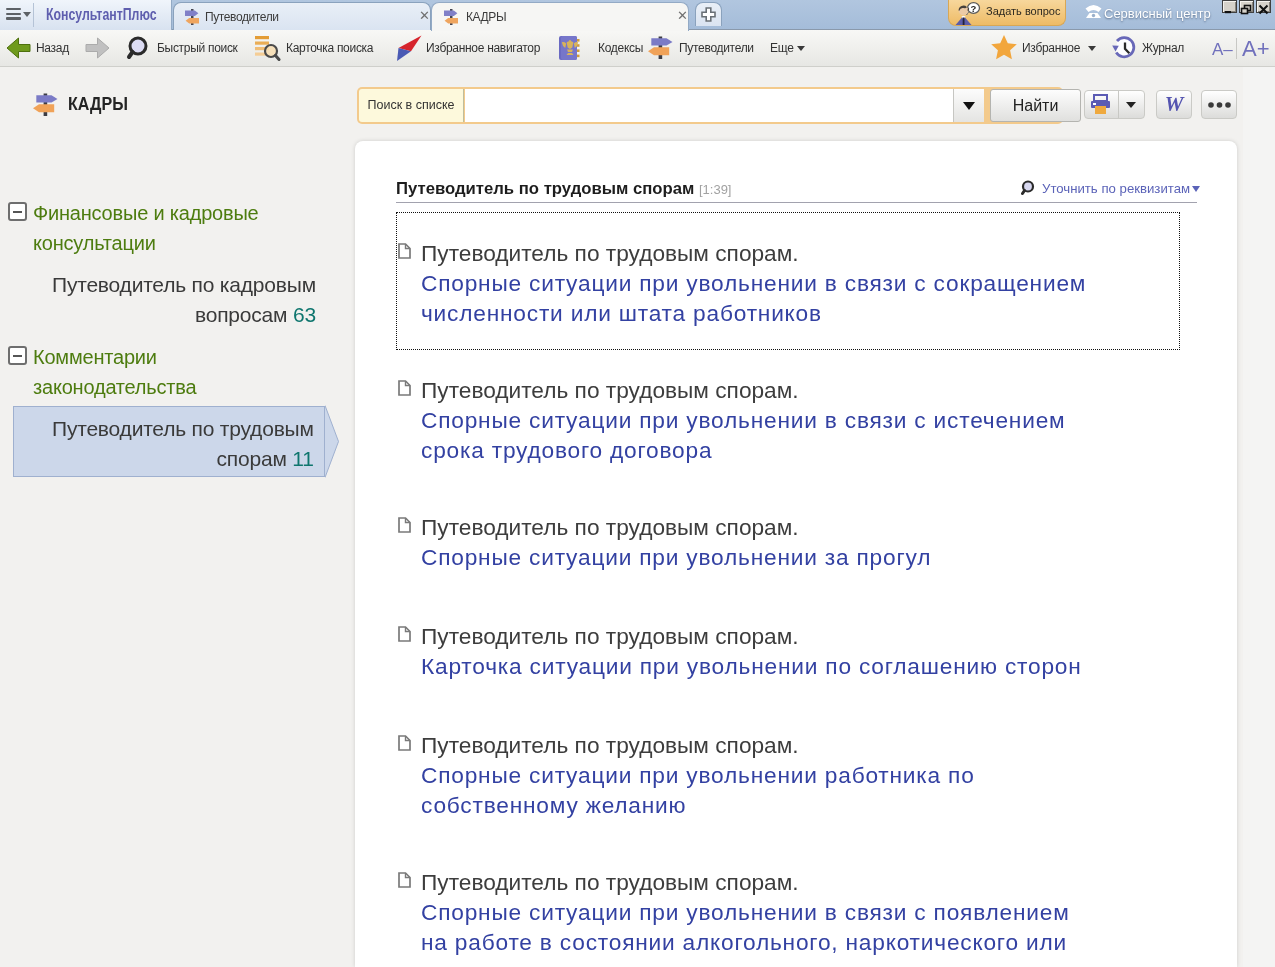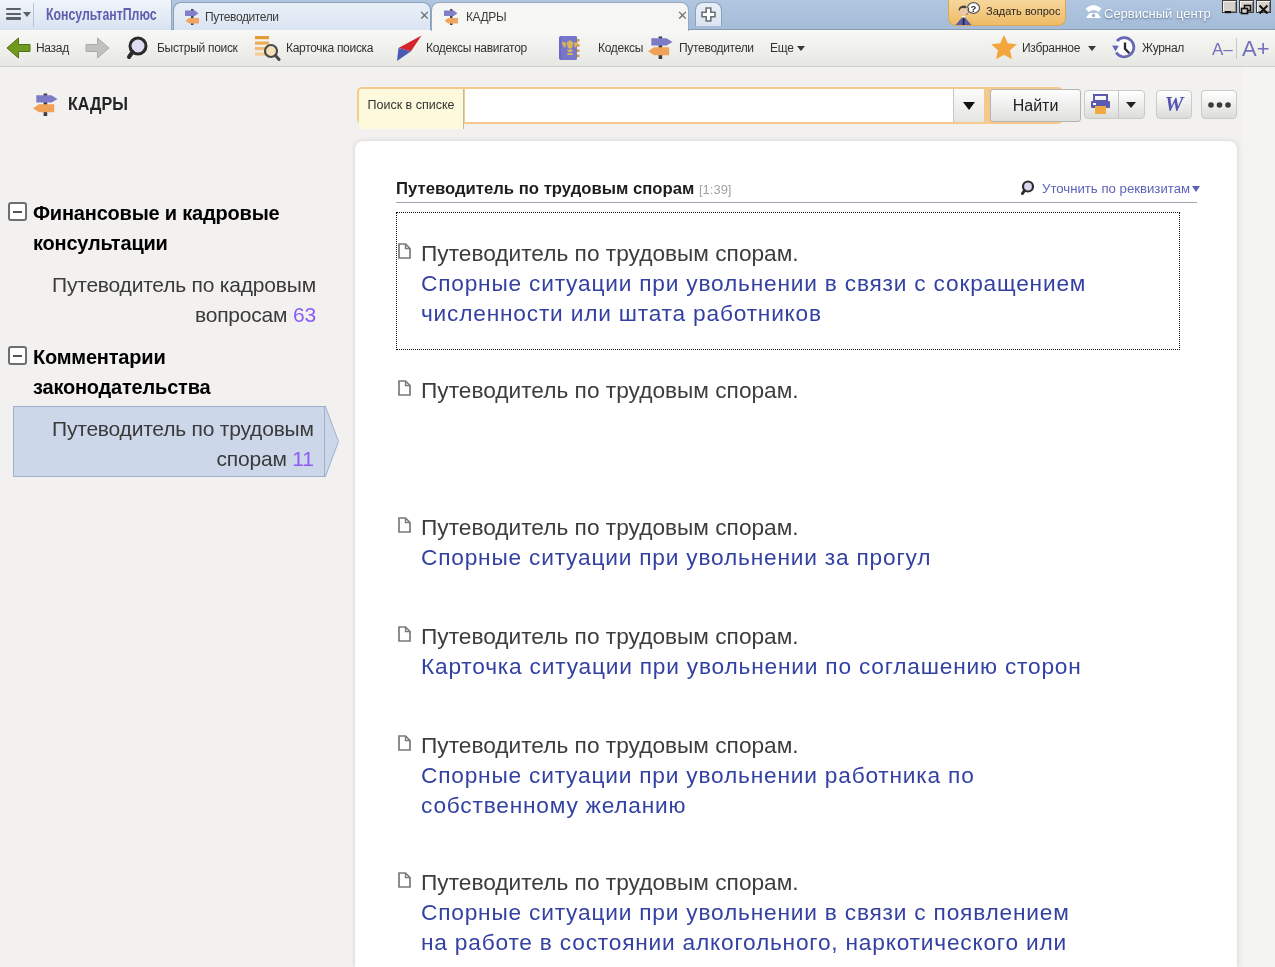--- a/index.html
+++ b/index.html
@@ -43,40 +43,40 @@
 #toolbar { position:absolute; left:0; top:30px; width:1275px; height:37px;
   background:linear-gradient(#f8f8f6,#e7e7e4); border-bottom:1px solid #cfcfcb; }
 .tbtxt { position:absolute; top:41px; font-size:12px; letter-spacing:-0.3px; color:#333; }
 
 
 #kadry { position:absolute; left:68px; top:93px; font-size:19px; font-weight:bold; color:#242424; transform:scaleX(0.845); transform-origin:left center;}
 
 
 #search { position:absolute; left:357px; top:87px; width:706px; height:37px;
   background:#f3ca8c; border-radius:5px; }
-#slabel { position:absolute; left:2px; top:2px; width:105px; height:40px; background:#fdf9dc;
+#slabel { position:absolute; left:2px; top:2px; width:105px; height:33px; background:#fdf9dc;
   border-right:1px solid #bebe9e; border-radius:3px 0 0 3px;
   font-size:12.5px; color:#333; line-height:33px; text-align:center; }
 #sinput { position:absolute; left:108px; top:2px; width:488px; height:33px; background:#fff; }
 #sdrop { position:absolute; left:596px; top:2px; width:31px; height:33px;
   background:linear-gradient(#fcfcfc,#e4e4e2); border-left:1px solid #c6c6c2; }
 #sdrop:after { content:""; position:absolute; left:9px; top:13px; border:6.5px solid transparent; border-top:8px solid #111; }
 #findbtn { position:absolute; left:633px; top:2px; width:91px; height:33px;
   background:linear-gradient(#fdfdfd,#e0e0de); border:1px solid #b4b4b0; border-radius:3px;
   font-size:16px; color:#222; text-align:center; line-height:31px; }
 .iconbtn { position:absolute; top:90px; height:29px; background:linear-gradient(#ffffff,#dcdcda);
   border:1px solid #cacac6; border-radius:4px; }
 
 
 .minusbox { position:absolute; left:8px; width:19px; height:19px; background:#fff;
   border:2px solid #6e6e6e; border-radius:3px; }
 .minusbox:after { content:""; position:absolute; left:3px; top:6.5px; width:9px; height:2px; background:#555; }
-.treebold { position:absolute; left:33px; font-size:20px; font-weight:bold; color:#000000; line-height:30px; letter-spacing:-0.2px;}
+.treebold { position:absolute; left:33px; font-size:20px; font-weight:normal; color:#4d7c0f; line-height:30px; letter-spacing:-0.2px;}
 .treereg  { position:absolute; left:52px; font-size:21px; color:#3a3a3a; line-height:30px; letter-spacing:-0.2px;text-align:right;}
-.cnt { color:#8b5cf6; }
+.cnt { color:#0f766e; }
 #selitem { position:absolute; left:13px; top:406px; width:312px; height:71px;
   background:#ccd7ea; border:1px solid #9fb0cf; }
 
 
 #panel { position:absolute; left:355px; top:141px; width:882px; height:826px;
   background:#fff; border-radius:8px 8px 0 0;
   box-shadow:0 0 4px rgba(0,0,0,0.15); }
 #rightstrip { position:absolute; left:1243px; top:67px; width:32px; height:900px; background:#f4f4f3; }
 
 #listhead { position:absolute; left:396px; top:179px; font-size:16.7px; font-weight:bold; color:#1d1d1d; }
@@ -178,21 +178,21 @@
     <rect x="0" y="11" width="14" height="3.2" fill="#f0bd75"></rect>
     <rect x="0" y="16.5" width="11" height="3.2" fill="#f5cd95"></rect>
     <circle cx="16" cy="15" r="6" fill="#f7ddb2" fill-opacity="0.85" stroke="#4a4a4a" stroke-width="2.2"></circle>
     <path d="M20.5 19.5 l3.5 4" stroke="#4a4a4a" stroke-width="3" stroke-linecap="round"></path>
   </svg>
 <span class="tbtxt" style="left:286px">Карточка поиска</span>
 <svg class="ico" style="left:395px;top:35px" width="28" height="27">
     <path d="M26.5 0.5 L3.5 13 L16 16.2 Z" fill="#d6242c"></path>
     <path d="M2 26 L3.5 13 L16 16.2 Z" fill="#4a5ab4"></path>
   </svg>
-<span class="tbtxt" style="left:426px">Кодексы навигатор</span>
+<span class="tbtxt" style="left:426px">Избранное навигатор</span>
 <svg class="ico" style="left:558px;top:36px" width="24" height="24">
     <rect x="1" y="0" width="18" height="24" rx="2" fill="#6a6ac2"></rect>
     <rect x="3" y="0" width="16" height="24" rx="2" fill="#7676ca"></rect>
     <rect x="19" y="1.5" width="2.5" height="21" fill="#f2f2f2"></rect>
     <rect x="19" y="3" width="2.5" height="2.6" fill="#cf9c3a"></rect>
     <rect x="19" y="8.2" width="2.5" height="2.6" fill="#cf9c3a"></rect>
     <rect x="19" y="13.4" width="2.5" height="2.6" fill="#cf9c3a"></rect>
     <rect x="19" y="18.6" width="2.5" height="2.6" fill="#cf9c3a"></rect>
     <g fill="#d8b35c">
       <path d="M10.8 5 l1.2 -1.2 1.2 1.2 -1.2 1 z"></path>
@@ -290,20 +290,21 @@
     <div class="t">Путеводитель по трудовым спорам.</div>
     <div class="l">Спорные ситуации при увольнении в связи с сокращением<br>численности или штата работников</div>
   </div>
 
 <svg class="docicon" style="top:380px" width="13" height="16">
     <path d="M1 1 h6.5 l4.5 4.5 v9.5 h-11 z" fill="#fff" stroke="#7a7a7a" stroke-width="1.7"></path>
     <path d="M7.5 1 v4.5 h4.5" fill="none" stroke="#7a7a7a" stroke-width="1.4"></path>
   </svg>
 <div class="item" style="top:375px">
     <div class="t">Путеводитель по трудовым спорам.</div>
+    <div class="l">Спорные ситуации при увольнении в связи с истечением<br>срока трудового договора</div>
   </div>
 
 <svg class="docicon" style="top:517px" width="13" height="16">
     <path d="M1 1 h6.5 l4.5 4.5 v9.5 h-11 z" fill="#fff" stroke="#7a7a7a" stroke-width="1.7"></path>
     <path d="M7.5 1 v4.5 h4.5" fill="none" stroke="#7a7a7a" stroke-width="1.4"></path>
   </svg>
 <div class="item" style="top:512px">
     <div class="t">Путеводитель по трудовым спорам.</div>
     <div class="l">Спорные ситуации при увольнении за прогул</div>
   </div>

